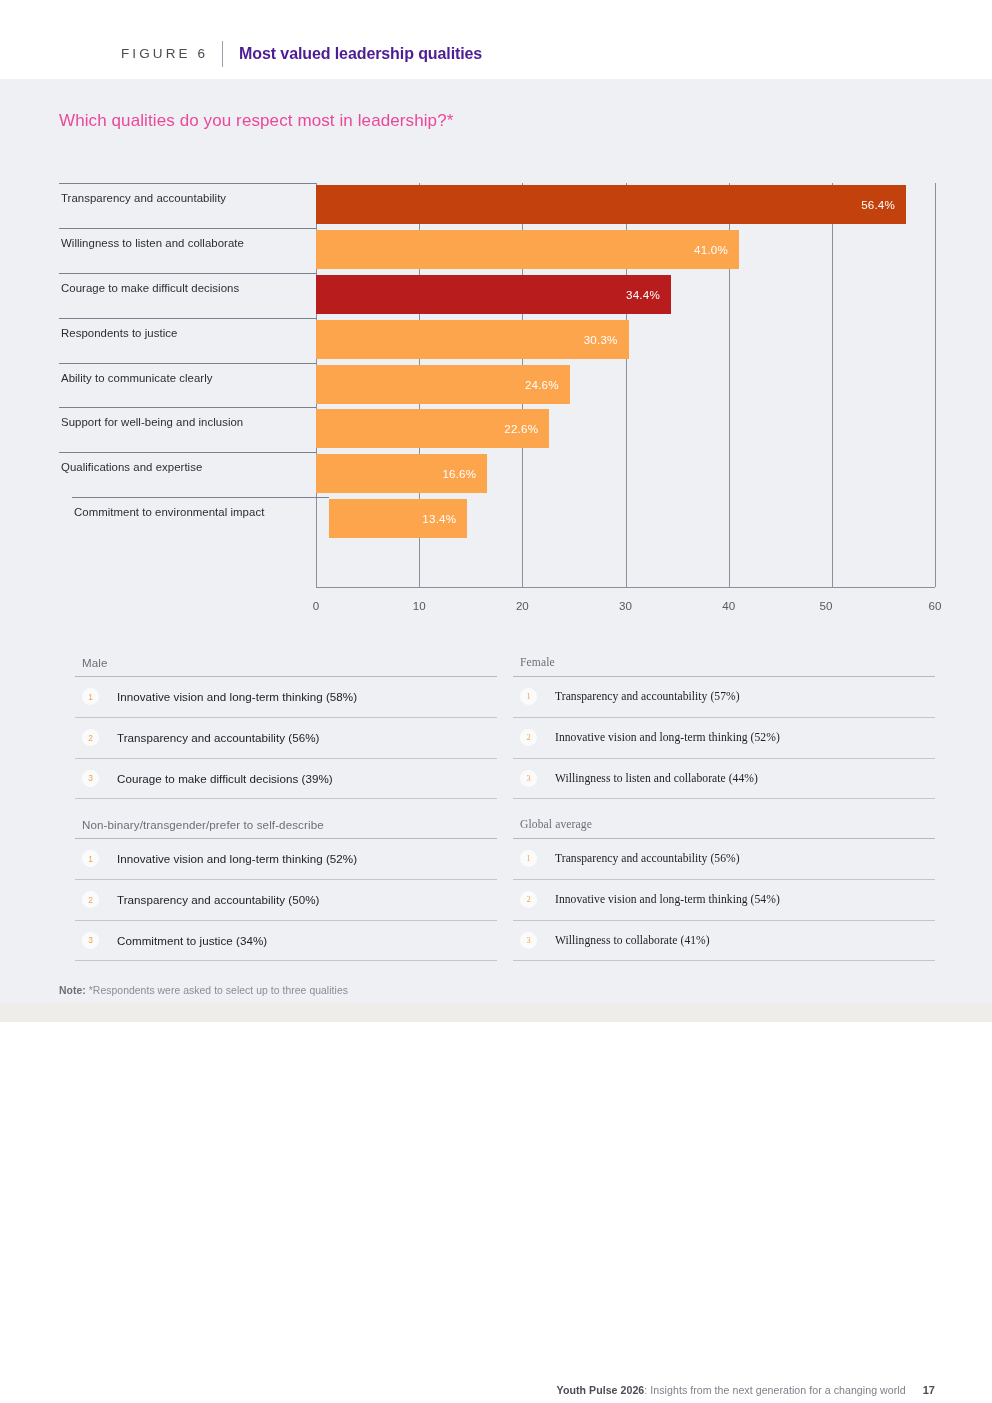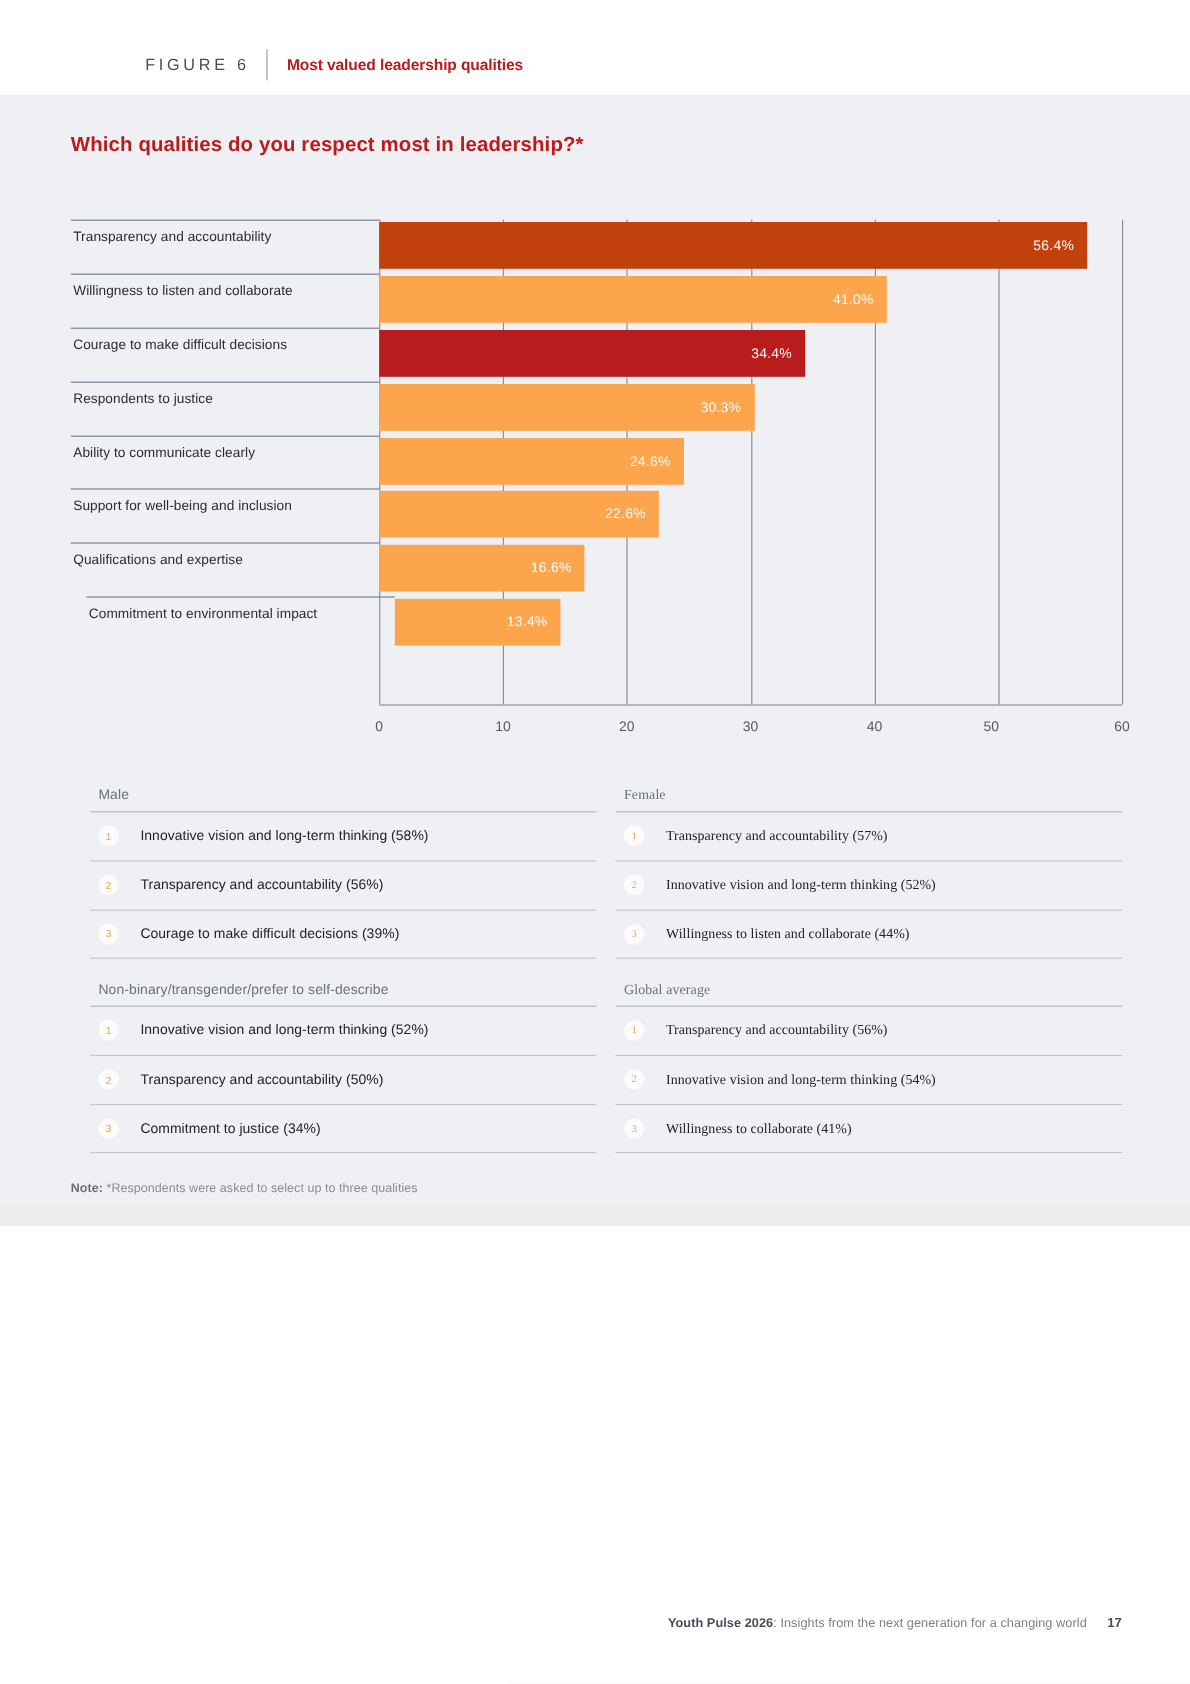--- a/index.html
+++ b/index.html
@@ -18,26 +18,26 @@
   .band-note{position:absolute;left:0;top:1003px;width:992px;height:19px;background:#efedea;}
   .band-white-bottom{position:absolute;left:0;top:1022px;width:992px;height:381px;background:#ffffff;}
 
   
   .fig-header{position:absolute;left:121px;top:42px;display:flex;align-items:center;height:24px;}
   .fig-label{
     font-size:13.5px;letter-spacing:3.1px;color:#4c4c4c;font-weight:400;
     text-transform:uppercase;line-height:24px;
   }
   .fig-divider{width:1px;height:26px;background:#9aa0aa;margin:0 16px 0 14px;}
-  .fig-title{font-size:13px;font-weight:700;color:#b91c1c;line-height:24px;letter-spacing:-0.1px;}
+  .fig-title{font-size:16px;font-weight:700;color:#4c1d95;line-height:24px;letter-spacing:-0.1px;}
 
   
   .question{
     position:absolute;left:59px;top:111px;
-    font-size:17px;color:#b91c1c;font-weight:700;letter-spacing:0.1px;
+    font-size:17px;color:#ec4899;font-weight:400;letter-spacing:0.1px;
   }
 
   
   .chart{position:absolute;left:59px;top:183px;width:876px;height:404px;}
   .chart-inner{position:relative;width:876px;height:404px;}
 
   .gridlayer{position:absolute;left:257px;top:0;width:619px;height:404px;}
   .gridline{position:absolute;top:0;width:1px;height:404px;background:#8b909c;}
 
   .rows{position:absolute;left:0;top:0;width:876px;height:404px;}
@@ -89,21 +89,21 @@
 
   
   .note{
     position:absolute;left:59px;top:985px;
     font-size:10.4px;color:#8a8d94;letter-spacing:0.05px;
   }
   .note b{color:#6c6f76;font-weight:700;}
 
   
   .footer{
-    position:absolute;right:57px;top:1347px;
+    position:absolute;right:57px;top:1384px;
     display:flex;align-items:baseline;
     font-size:10.6px;color:#7e8189;letter-spacing:0.05px;
   }
   .footer-brand{color:#4a4d54;font-weight:700;}
   .footer-rest{color:#7e8189;}
   .footer-page{margin-left:17px;color:#4a4d54;font-weight:700;font-size:11px;}
 </style>
 </head>
 <body>
 

